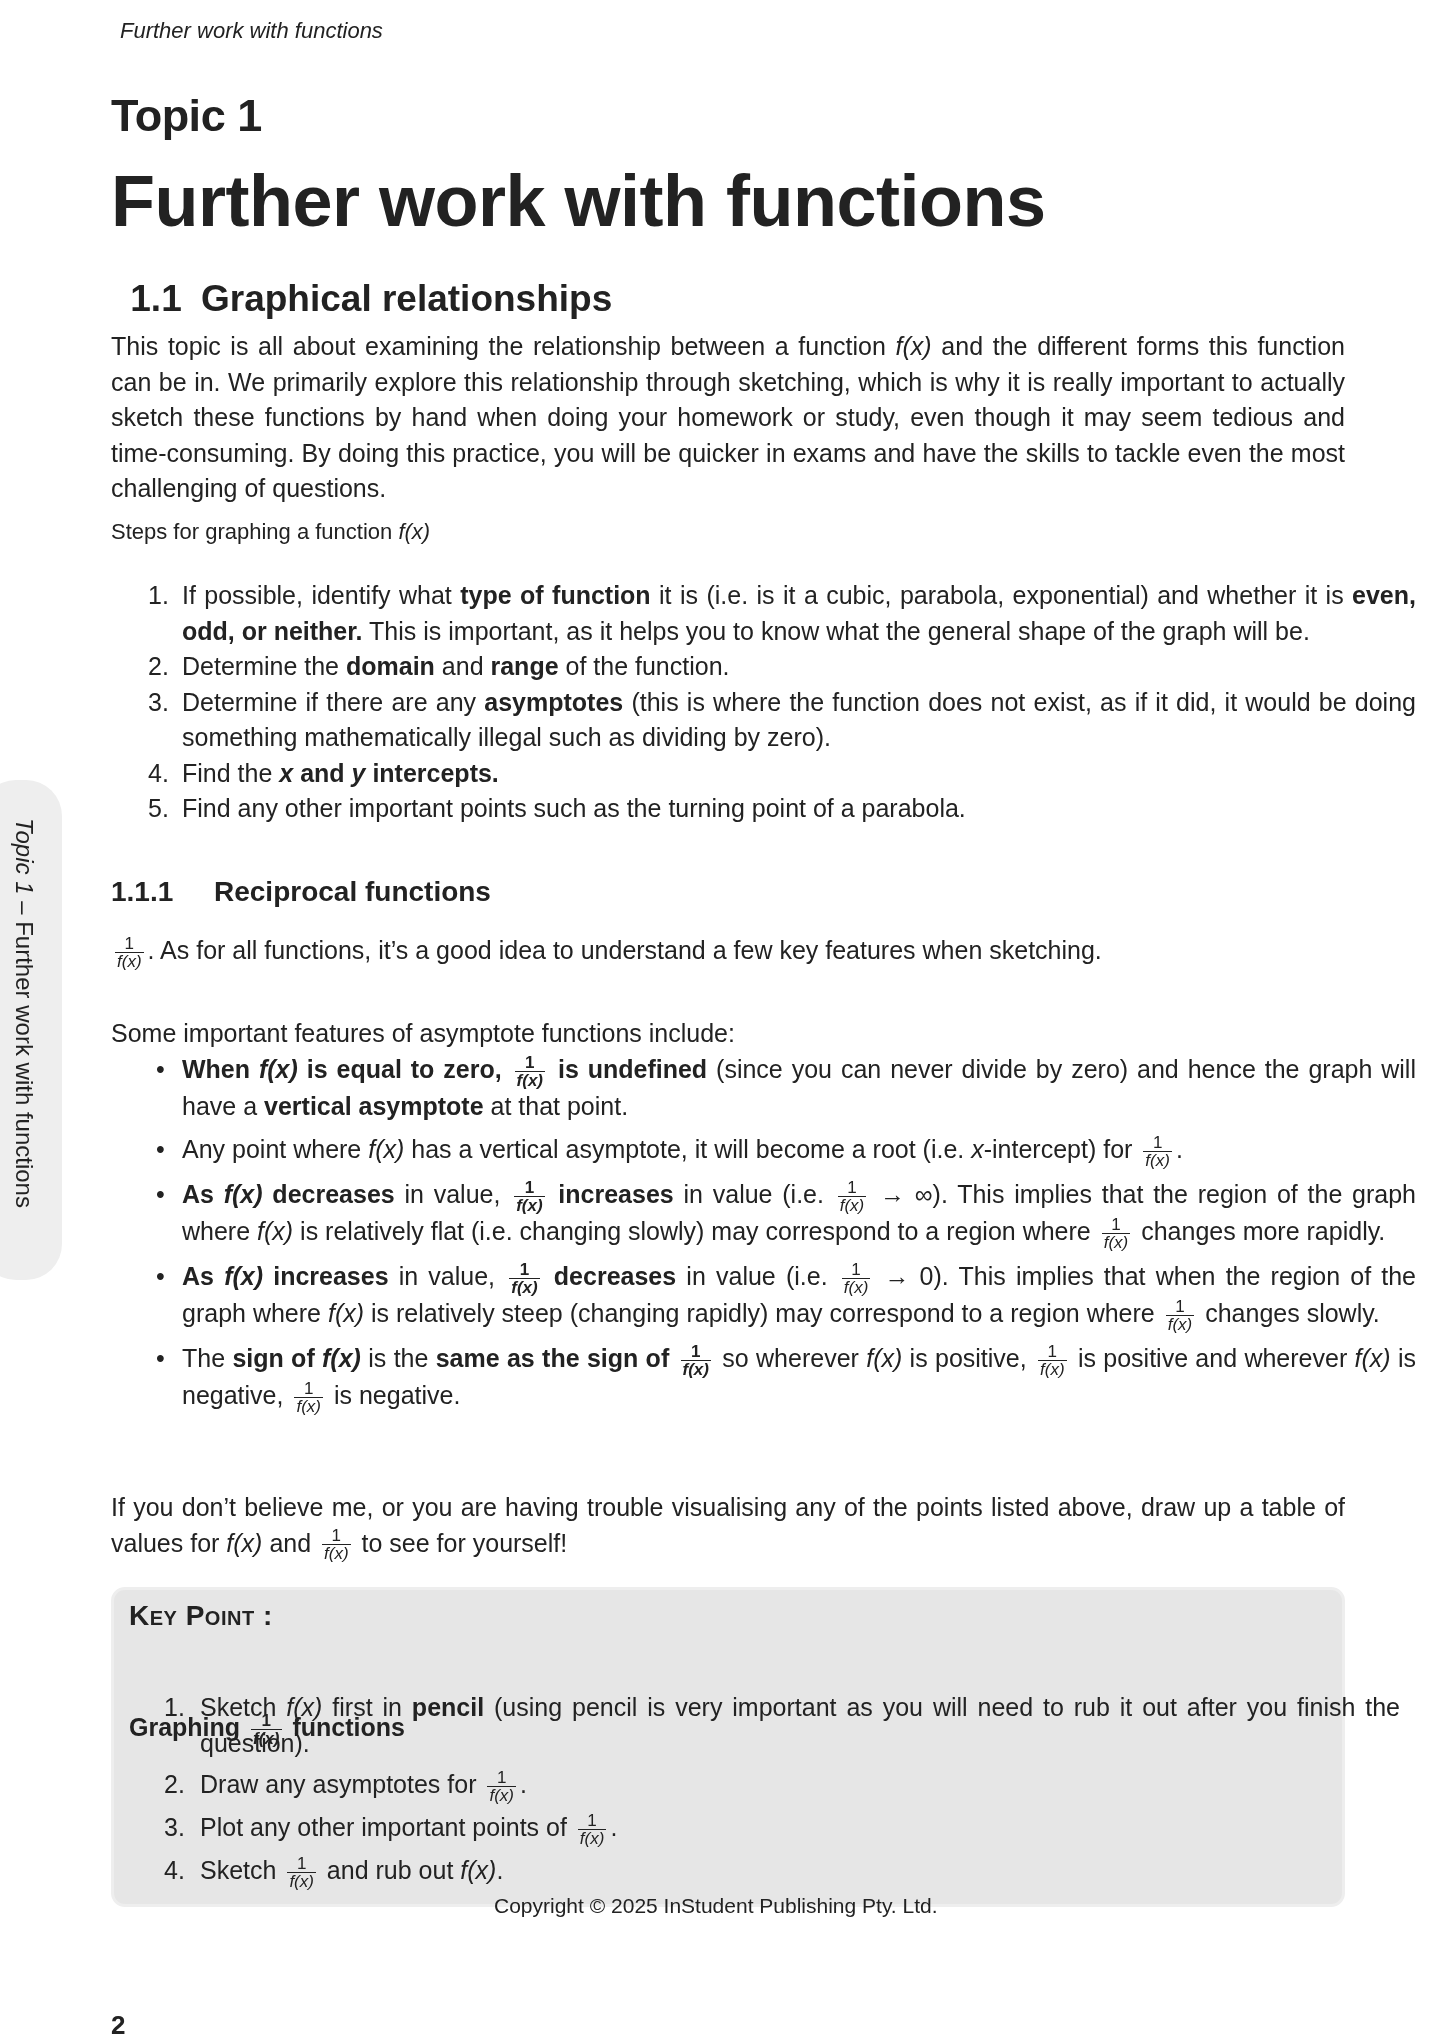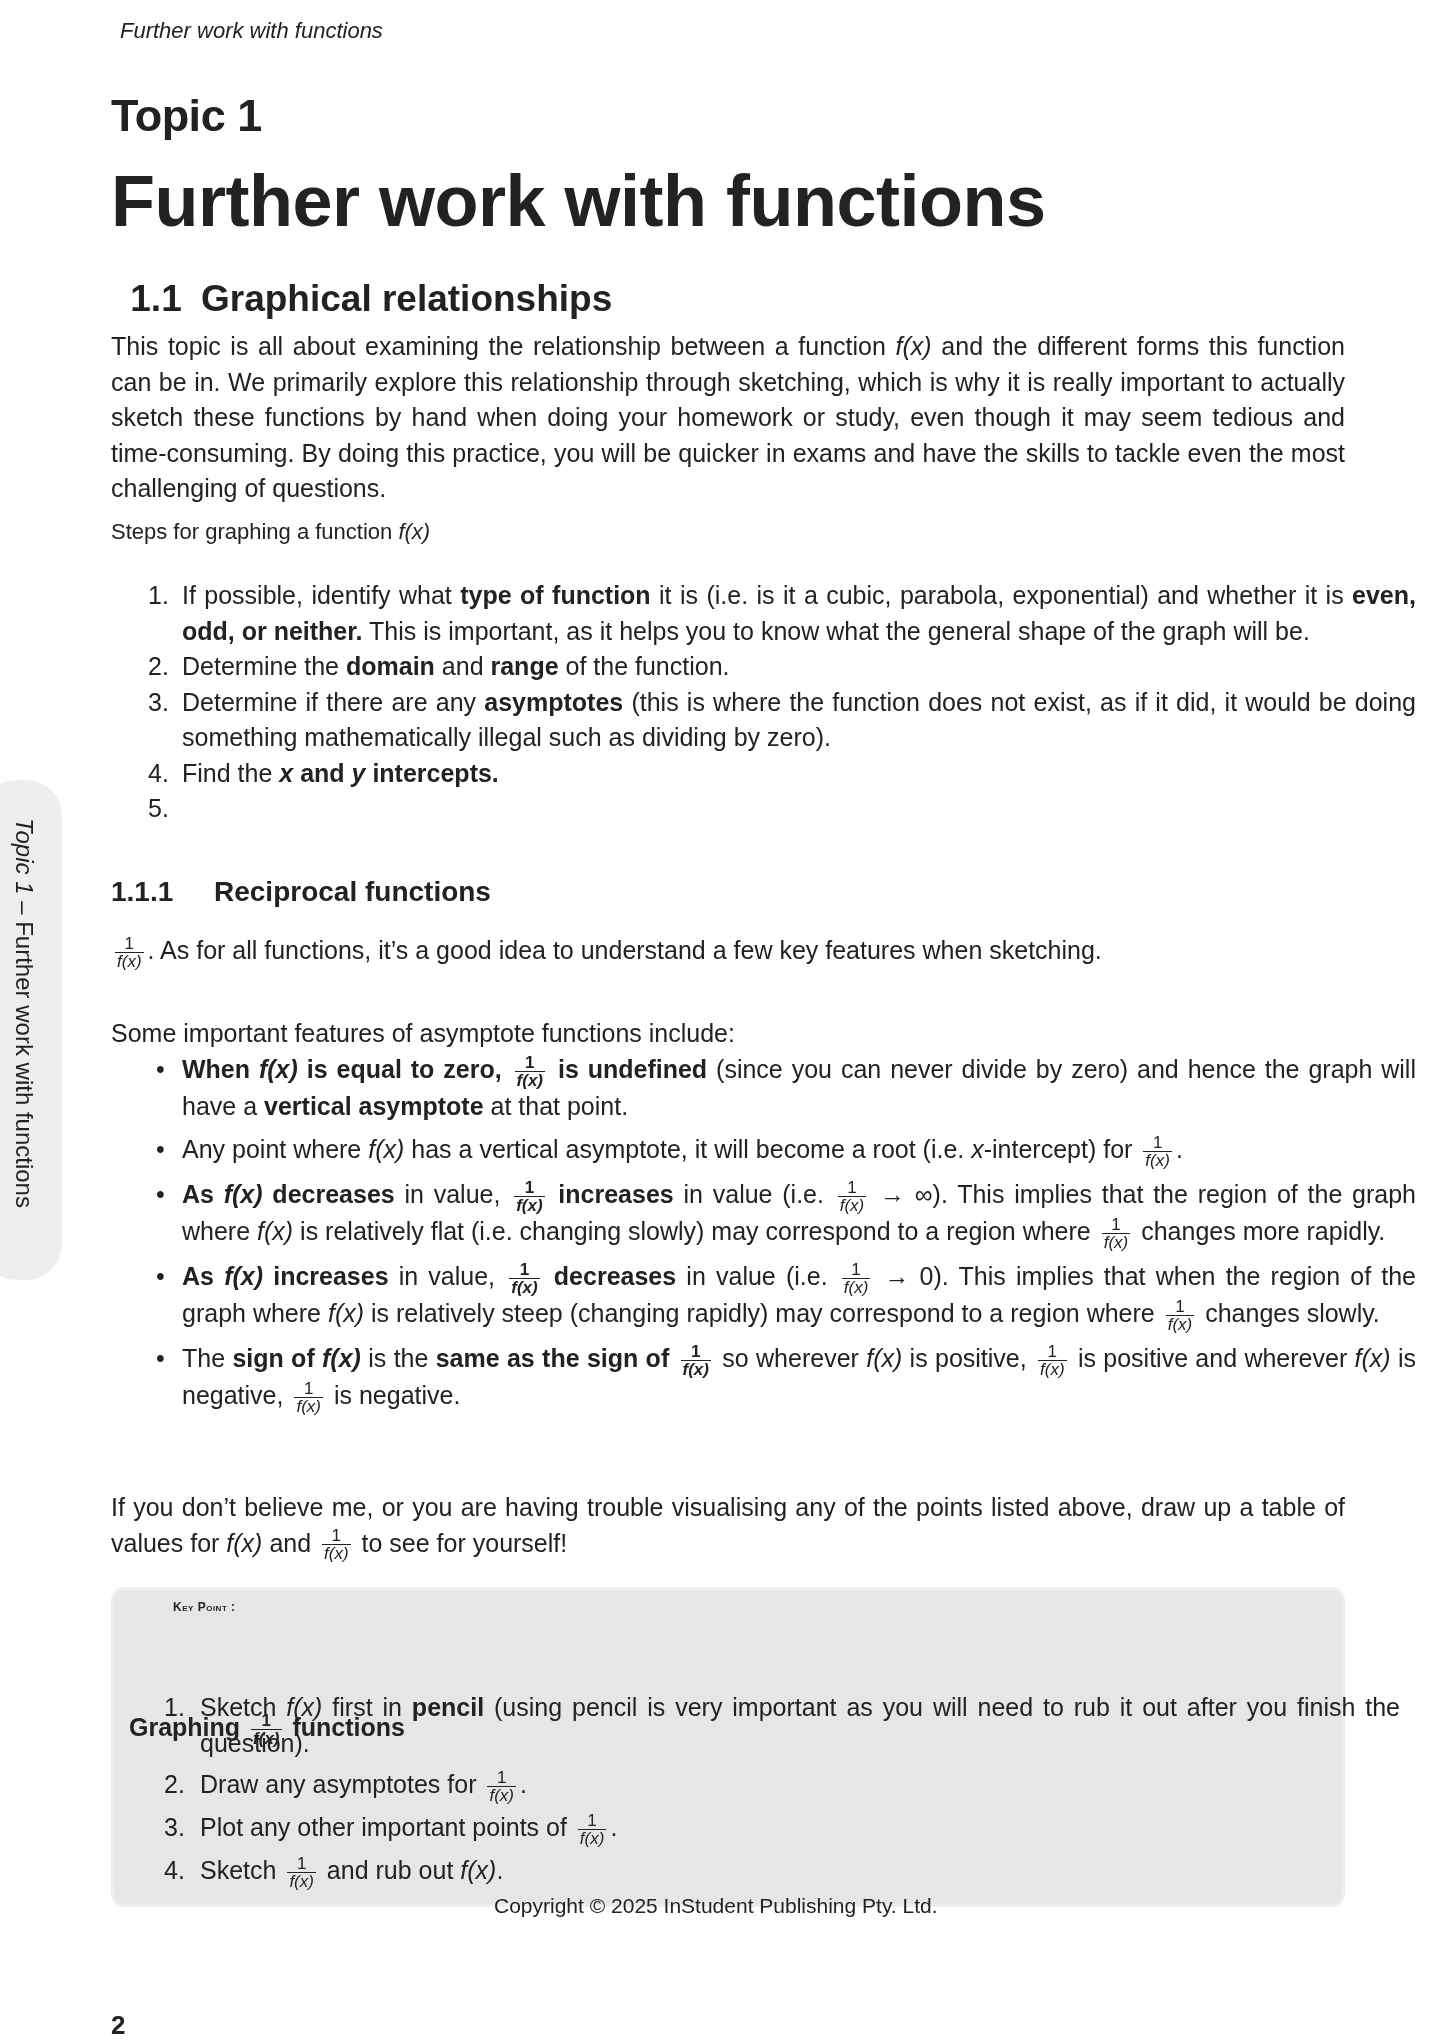--- a/index.html
+++ b/index.html
@@ -27,21 +27,21 @@
   b { font-weight:bold; }
   .frac { display:inline-block; vertical-align:middle; text-align:center; font-size:17px; line-height:17px; margin:0 4px; }
   .frac .nu { display:block; padding:0 2px; }
   .frac .de { display:block; border-top:1.3px solid #222; padding:0 2px; font-style:italic; }
   .frac.bold { font-weight:bold; }
   .side-tab { left:-20px; top:780px; width:82px; height:500px; background:#eeeeee; border-radius:36px; }
   .side-text { position:absolute; left:38px; top:818px; transform-origin:0 0; transform:rotate(90deg);
                font-size:24px; white-space:nowrap; color:#222; }
   .keybox { left:111px; top:1587px; width:1234px; height:320px; background:#e6e6e6;
             border:3px solid #eeeeee; border-radius:14px; box-sizing:border-box; }
-  .kp-label { left:129px; top:1600px; font-size:12px; font-weight:bold; font-variant:small-caps; letter-spacing:0.5px;margin-left:44px; }
+  .kp-label { left:129px; top:1600px; font-size:28px; font-weight:bold; font-variant:small-caps; letter-spacing:0.5px; }
   .kp-title { left:129px; top:1712px; font-size:25px; font-weight:bold; }
   ol.kp { position:absolute; left:129px; top:1690px; width:1200px; margin:0; padding:0 0 0 71px;
           list-style:none; font-size:25px; line-height:35.5px; text-align:justify; }
   ol.kp li { position:relative; margin-bottom:6px; }
   ol.kp li .n { position:absolute; left:-36px; }
   .page-num { left:111px; top:2010px; font-size:26px; font-weight:bold; }
   .copyright { left:494px; top:1894px; font-size:21px; color:#222; }
 </style>
 </head>
 <body>
@@ -58,21 +58,21 @@
 
 <div class="abs body" style="top:329px"><span>This topic is all about examining the relationship between a function </span><i class="m">f(x)</i><span> and the different forms this function can be in.  We primarily explore this relationship through sketching, which is why it is really important to actually sketch these functions by hand when doing your homework or study, even though it may seem tedious and time-consuming.  By doing this practice, you will be quicker in exams and have the skills to tackle even the most challenging of questions.</span></div>
 
 <div class="abs stepshead"><span>Steps for graphing a function </span><i>f(x)</i></div>
 
 <ol class="steps">
   <li><span class="n">1.</span><span>If possible, identify what </span><b>type of function</b><span> it is (i.e. is it a cubic, parabola, exponential) and whether it is </span><b>even, odd, or neither.</b><span> This is important, as it helps you to know what the general shape of the graph will be.</span></li>
   <li><span class="n">2.</span><span>Determine the </span><b>domain</b><span> and </span><b>range</b><span> of the function.</span></li>
   <li><span class="n">3.</span><span>Determine if there are any </span><b>asymptotes</b><span> (this is where the function does not exist, as if it did, it would be doing something mathematically illegal such as dividing by zero).</span></li>
   <li><span class="n">4.</span><span>Find the </span><b><i>x</i><span> and </span><i>y</i><span> intercepts.</span></b></li>
-  <li><span class="n">5.</span></li>
+  <li><span class="n">5.</span><span>Find any other important points such as the turning point of a parabola.</span></li>
 </ol>
 
 <div class="abs h3"><span class="num">1.1.1</span><span>Reciprocal functions</span></div>
 
 <div class="abs body" style="top:933px"><span class="frac"><span class="nu">1</span><span class="de">f(x)</span></span><span>.  As for all functions, it’s a good idea to understand a few key features when sketching.</span></div>
 
 <div class="abs body" style="top:1016px">Some important features of asymptote functions include:</div>
 
 <ul class="bullets">
   <li><span class="dot">•</span><b><span>When </span><i>f(x)</i><span> is equal to zero, </span></b><span class="frac bold"><span class="nu">1</span><span class="de">f(x)</span></span><b> is undefined</b><span> (since you can never divide by zero) and hence the graph will have a </span><b>vertical asymptote</b><span> at that point.</span></li>

